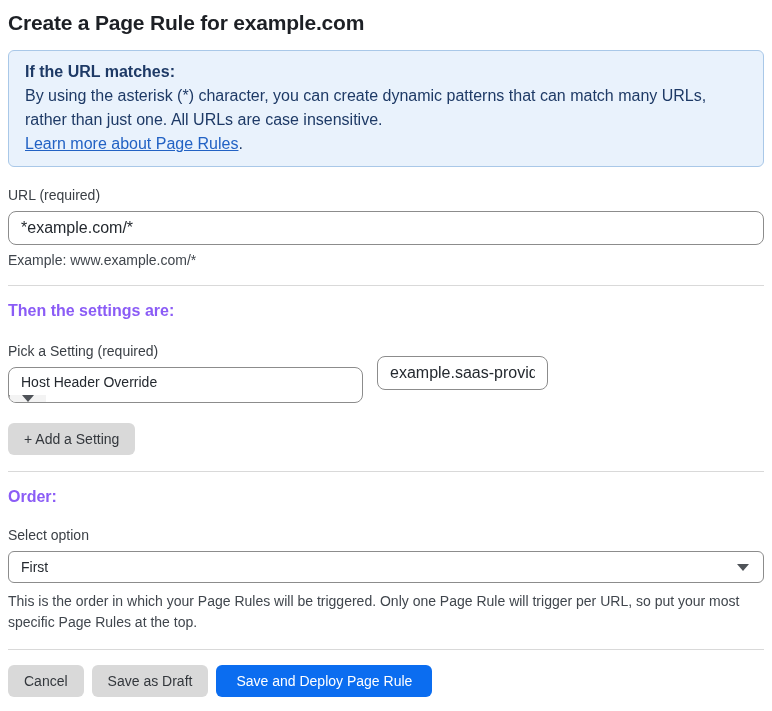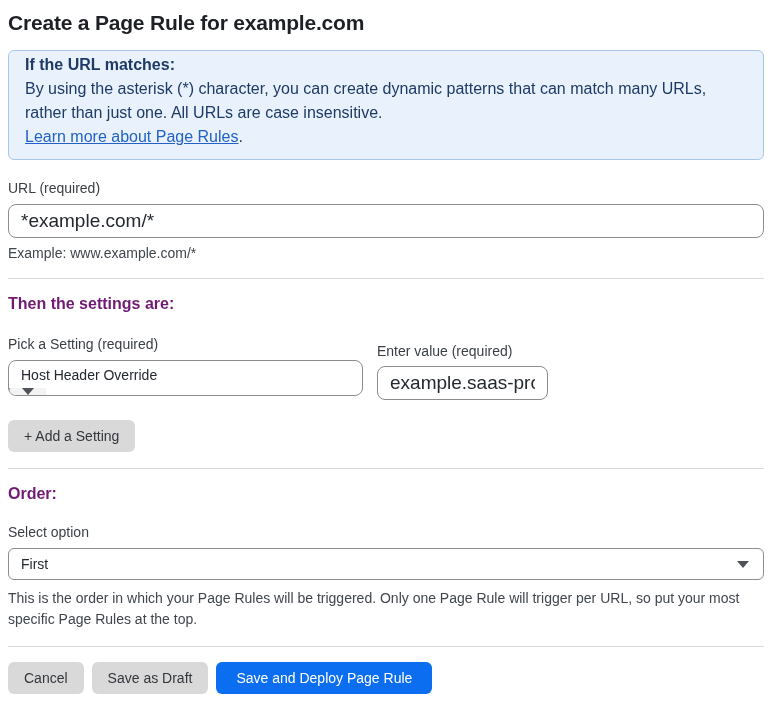--- a/index.html
+++ b/index.html
@@ -15,43 +15,43 @@
   .page-title {
     font-size: 21px; line-height: 26px; font-weight: 700; color: #1d2025;
     letter-spacing: -0.2px;
   }
 
   .info-box {
     margin-top: 14px;
     background: #e9f2fc;
     border: 1px solid #a9c8e8;
     border-radius: 6px;
-    padding: 2px 16px 10px 16px;
+    padding: 9px 16px 10px 16px;
     color: #1e3a66;
     font-size: 16px; line-height: 24px;
   }
   .info-heading { font-weight: 700; }
   .info-link { color: #2262c4; text-decoration: underline; cursor: pointer; }
   .info-link-suffix { color: #1e3a66; }
 
   .field-label { margin-top: 20px; font-size: 14px; line-height: 17px; color: #3a3f45; }
 
   .text-input {
     display: block; width: 100%; height: 34px;
     margin-top: 7px; padding: 0 12px;
     font-family: "Liberation Sans", sans-serif;
-    font-size: 19px; color: #24292f;
+    font-size: 16px; color: #24292f;
     border: 1px solid #8c8c8c; border-radius: 8px;
     background: #ffffff; outline: none;
   }
   .helper-text { margin-top: 7px; font-size: 14px; line-height: 17px; color: #40464d; }
 
   .divider { border: none; border-top: 1px solid #d9d9d9; margin-top: 16px; }
 
-  .section-heading { margin-top: 15px; font-size: 16px; line-height: 20px; font-weight: 700; color: #701a75; }
+  .section-heading { margin-top: 15px; font-size: 16px; line-height: 20px; font-weight: 700; color: #8b5cf6; }
 
   .settings-row { display: flex; margin-top: 22px; }
   .settings-col-left { width: 355px; margin-right: 14px; }
   .settings-col-right { width: 171px; margin-top: 7px; }
   .settings-row .field-label { margin-top: 0; }
 
   .dropdown {
     margin-top: 7px; height: 36px;
     border: 1px solid #8c8c8c; border-radius: 8px;
     background: #ffffff;
@@ -113,21 +113,20 @@
     <div class="settings-col-left">
       <div class="field-label">Pick a Setting (required)</div>
       <div class="dropdown">
         <div class="dropdown-value">Host Header Override</div>
         <div class="dropdown-arrow-seg">
           <span class="caret"></span>
         </div>
       </div>
     </div>
     <div class="settings-col-right">
-      <div class="field-label">Enter value (required)</div>
       <input class="text-input value-input" type="text" value="example.saas-provider.com" style="">
     </div>
   </div>
 
   <button class="btn add-setting-btn">+ Add a Setting</button>
 
   <hr class="divider">
 
   <h2 class="section-heading">Order:</h2>
 

